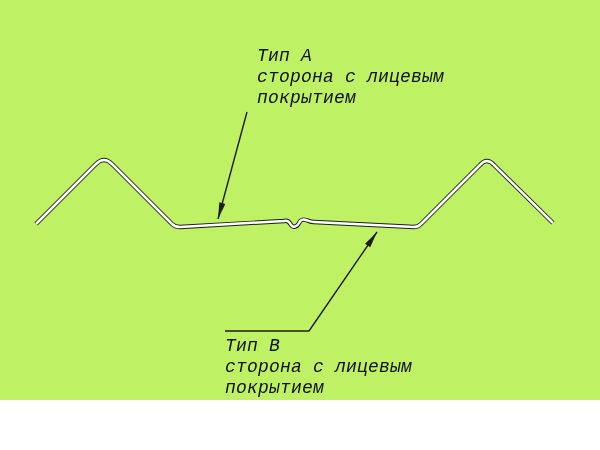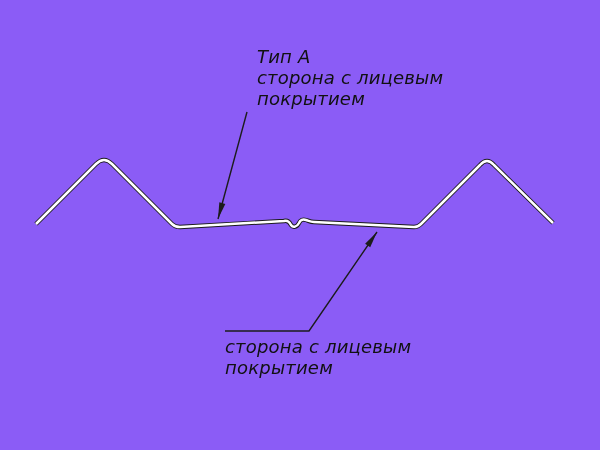--- a/index.html
+++ b/index.html
@@ -4,23 +4,24 @@
 <style>
   html, body {
     margin: 0;
     padding: 0;
     background: #ffffff;
     font-family: "DejaVu Sans", "Liberation Sans", sans-serif;
   }
   .canvas {
     position: relative;
     width: 600px;
-    height: 450px;
-    background: #8b5cf6;
+    height: 400px;
+    background: #bef264;
     overflow: hidden;
+    font-family: Liberation Mono, monospace;
   }
   .drawing-svg {
     position: absolute;
     left: 0;
     top: 0;
     width: 600px;
     height: 450px;
   }
   .callout {
     position: absolute;
@@ -90,17 +91,18 @@
     <polyline points="225,331 309,331 377,232" fill="none" stroke="#1c1c1c" stroke-width="1.4" marker-end="url(#arrow)"></polyline>
   </svg>
 
   <div class="callout" id="label-a">
     <span class="title">Тип А</span>
     <span class="line">сторона с лицевым</span>
     <span class="line">покрытием</span>
   </div>
 
   <div class="callout" id="label-b">
+    <span class="title">Тип В</span>
     <span class="line">сторона с лицевым</span>
     <span class="line">покрытием</span>
   </div>
 
 </div>
 
 </body></html>

